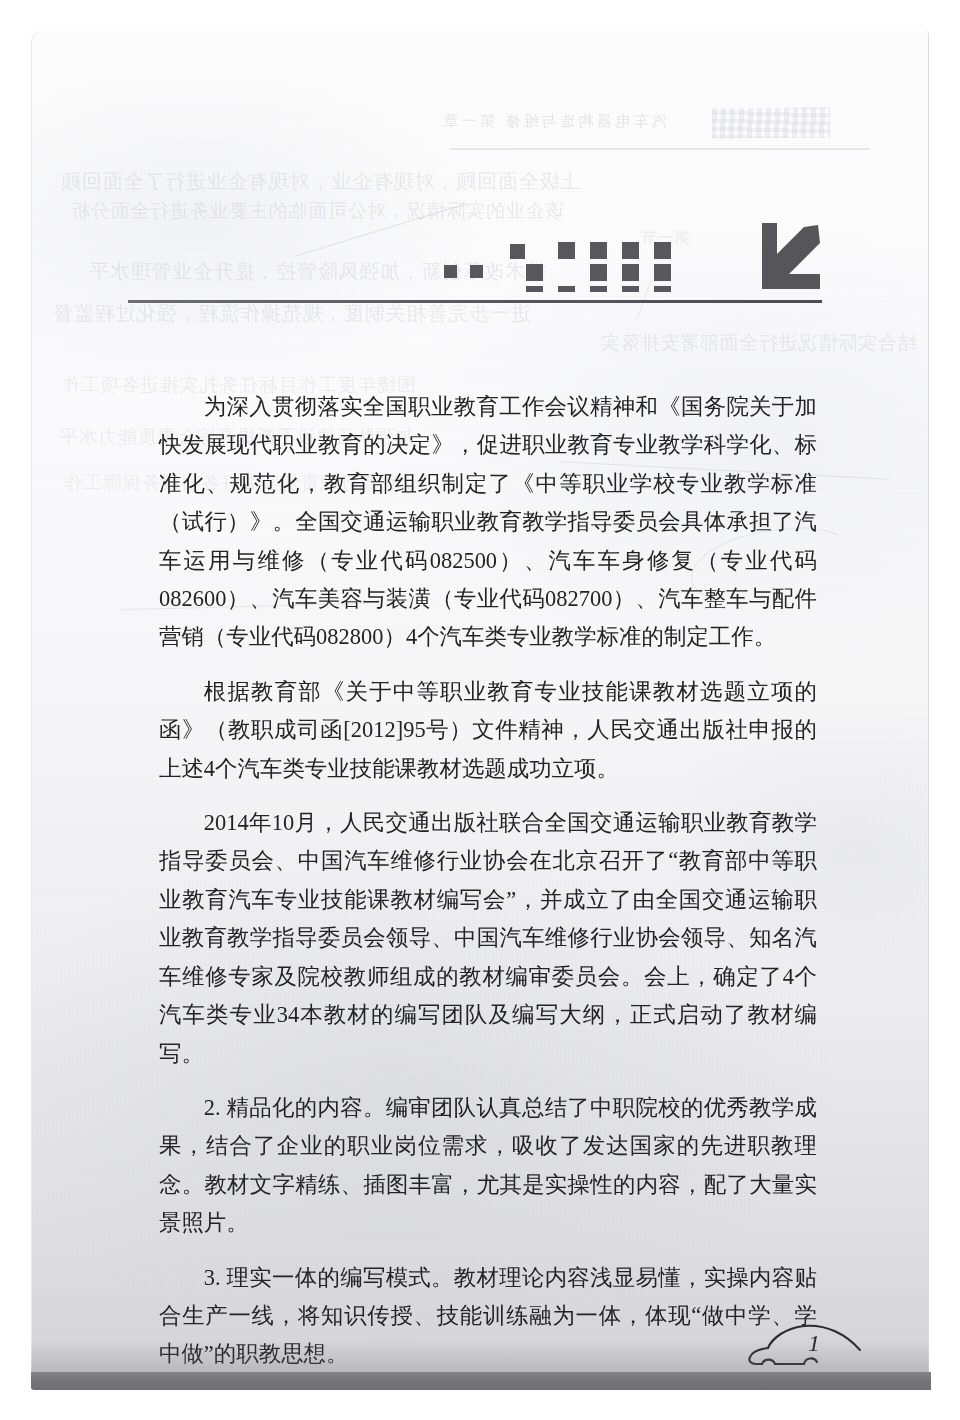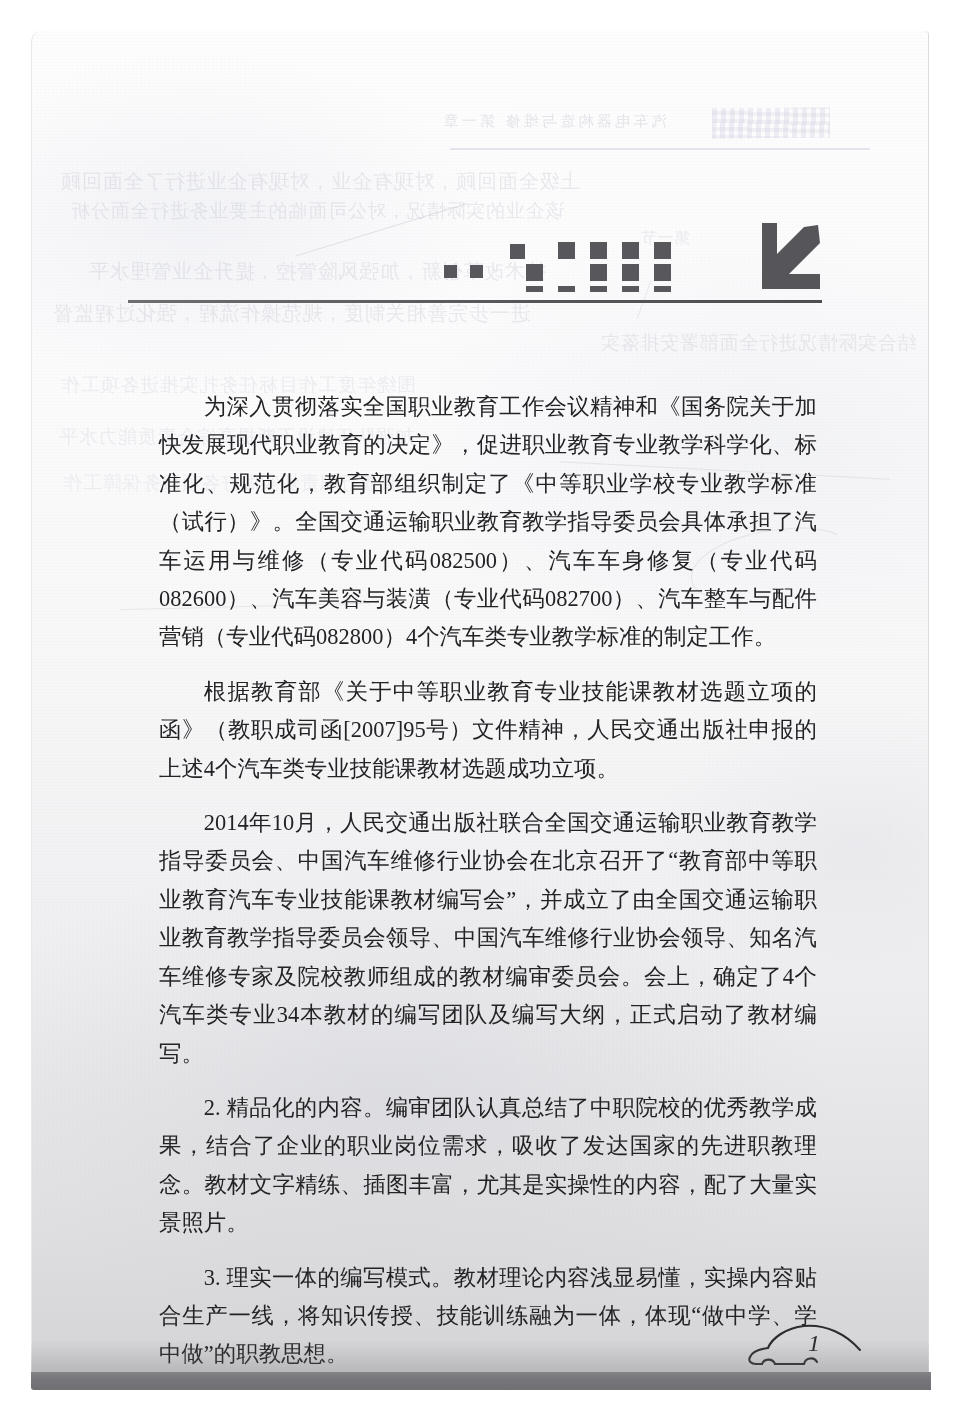--- a/index.html
+++ b/index.html
@@ -330,21 +330,21 @@
           <polygon points="58,4 60,22 22,60 6,58 6,44 44,6"></polygon>
         </g>
       </svg>
 
     </div>
   </div>
   <div class="header-rule"></div>
 
   <div class="body-text">
     <p>为深入贯彻落实全国职业教育工作会议精神和《国务院关于加快发展现代职业教育的决定》，促进职业教育专业教学科学化、标准化、规范化，教育部组织制定了《中等职业学校专业教学标准（试行）》。全国交通运输职业教育教学指导委员会具体承担了汽车运用与维修（专业代码082500）、汽车车身修复（专业代码082600）、汽车美容与装潢（专业代码082700）、汽车整车与配件营销（专业代码082800）4个汽车类专业教学标准的制定工作。</p>
-    <p>根据教育部《关于中等职业教育专业技能课教材选题立项的函》（教职成司函[2007]95号）文件精神，人民交通出版社申报的上述4个汽车类专业技能课教材选题成功立项。</p>
+    <p>根据教育部《关于中等职业教育专业技能课教材选题立项的函》（教职成司函[2012]95号）文件精神，人民交通出版社申报的上述4个汽车类专业技能课教材选题成功立项。</p>
     <p>2014年10月，人民交通出版社联合全国交通运输职业教育教学指导委员会、中国汽车维修行业协会在北京召开了“教育部中等职业教育汽车专业技能课教材编写会”，并成立了由全国交通运输职业教育教学指导委员会领导、中国汽车维修行业协会领导、知名汽车维修专家及院校教师组成的教材编审委员会。会上，确定了4个汽车类专业34本教材的编写团队及编写大纲，正式启动了教材编写。</p>
     <p>2. 精品化的内容。编审团队认真总结了中职院校的优秀教学成果，结合了企业的职业岗位需求，吸收了发达国家的先进职教理念。教材文字精练、插图丰富，尤其是实操性的内容，配了大量实景照片。</p>
     <p>3. 理实一体的编写模式。教材理论内容浅显易懂，实操内容贴合生产一线，将知识传授、技能训练融为一体，体现“做中学、学中做”的职教思想。</p>
   </div>
 
   <div class="page-footer">
     <svg width="150" height="62" viewBox="0 0 150 62">
       <g fill="none" stroke="#2c2c2f" stroke-width="2.1" stroke-linecap="round" stroke-linejoin="round">
 
         <path d="M26,32 C30,22 44,12 62,10 C84,8 104,18 118,34"></path>

